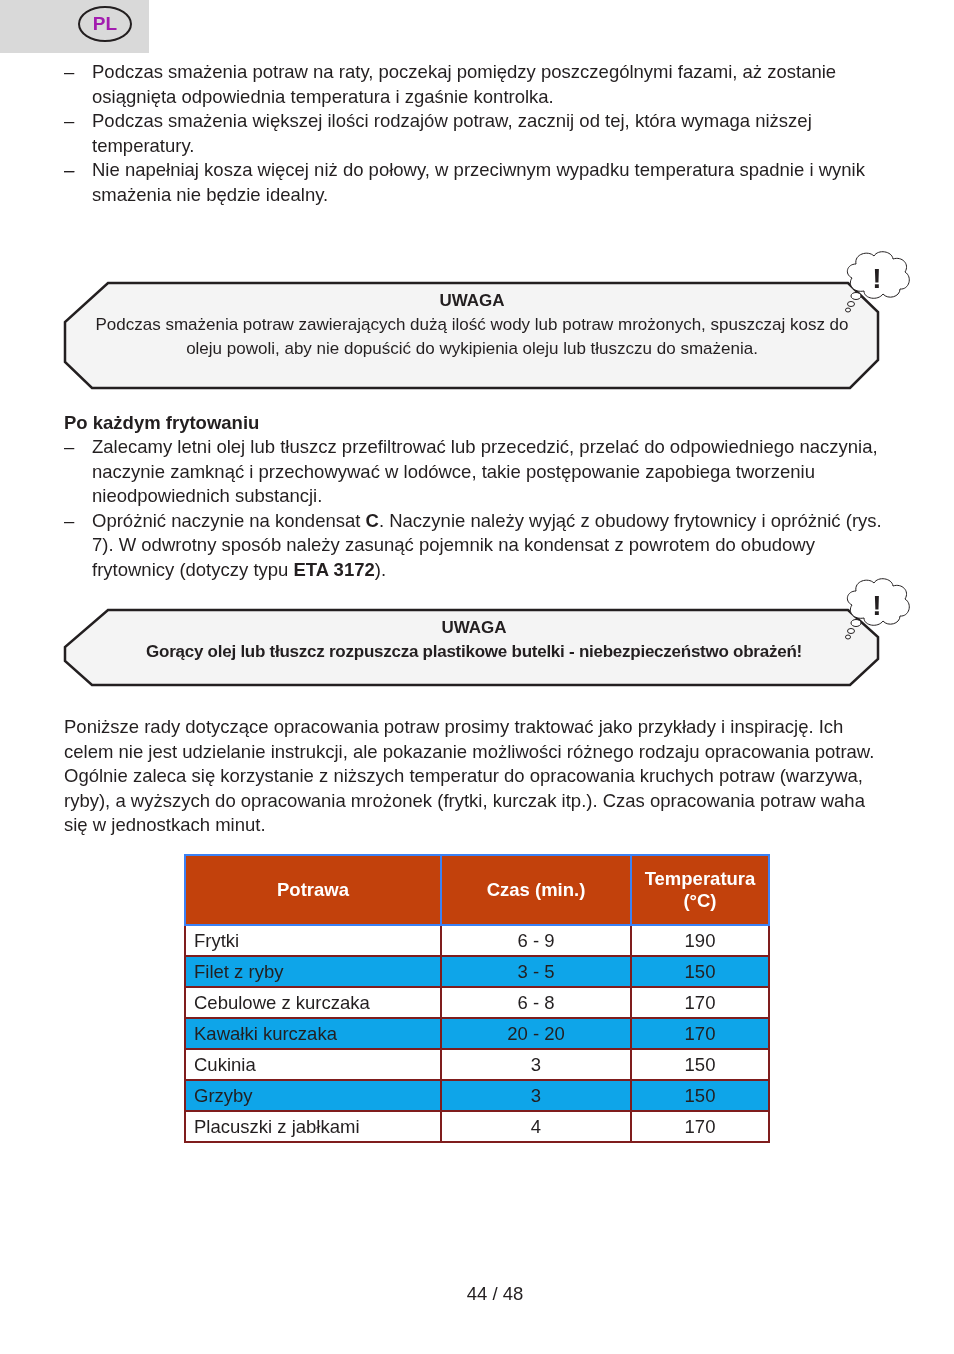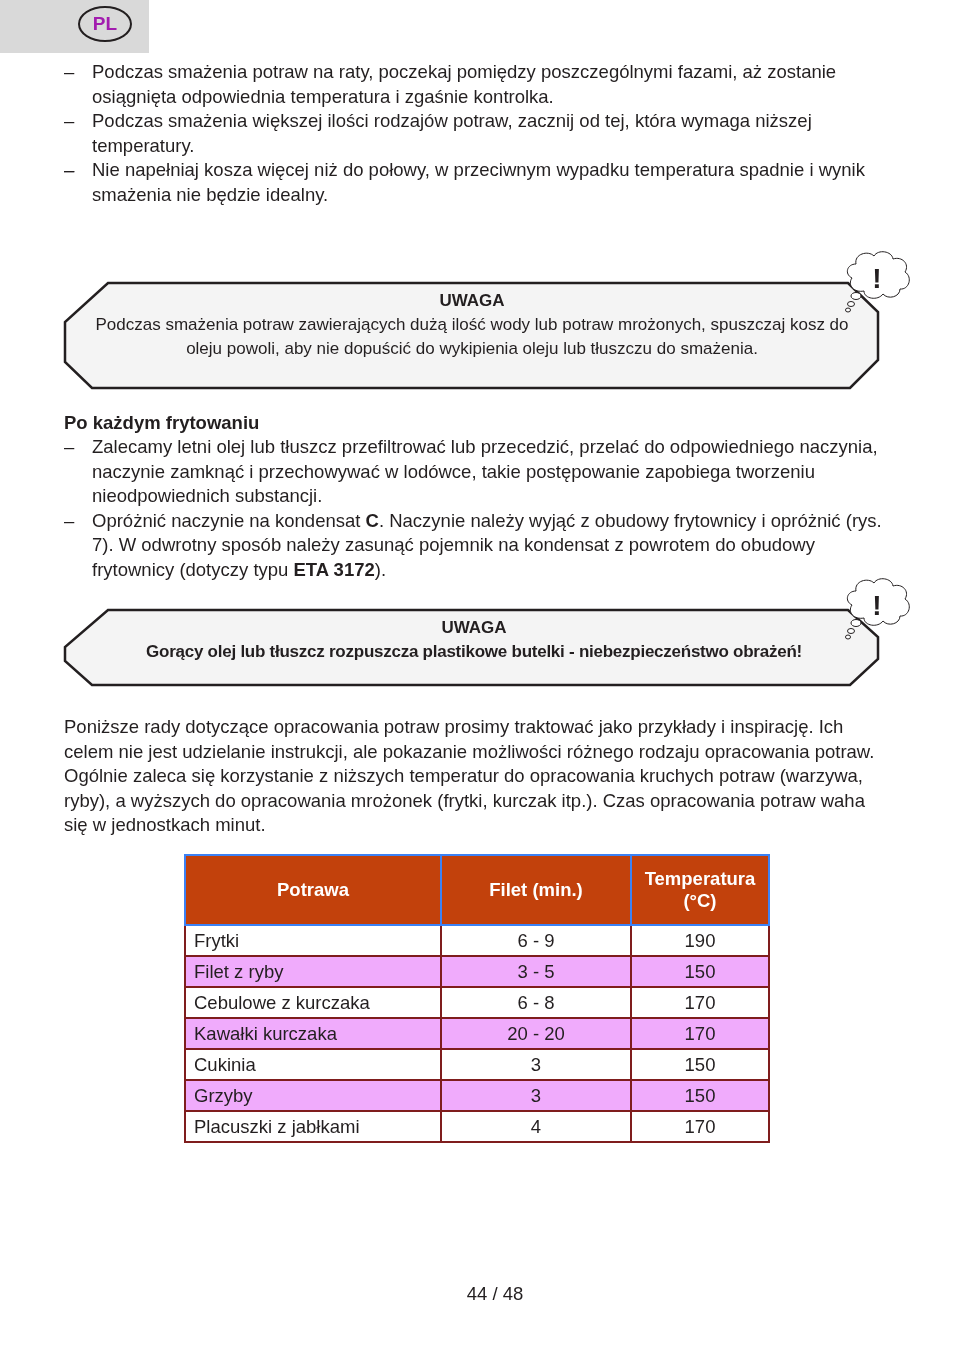--- a/index.html
+++ b/index.html
@@ -48,21 +48,21 @@
     border-collapse: collapse; font-size: 18.5px;
   }
   table.times th {
     background: #c2410c; color: #ffffff; font-weight: bold; height: 33px;
     padding: 12px; border: 2px solid #3b82f6; text-align: center;
   }
   table.times td {
     border: 2px solid #7f1d1d; height: 29px; padding: 0 8px; text-align: center;
   }
   table.times td.name { text-align: left; }
-  table.times tr.alt td { background: #f0abfc; }
+  table.times tr.alt td { background: #0ea5e9; }
   .c-name { width: 230px; }
   .c-time { width: 164px; }
 
   .page-num { position: absolute; left: 0; width: 990px; top: 1283px; text-align: center; font-size: 18.5px; }
 </style>
 </head>
 <body>
 
 <div class="lang-tab">
   <div class="lang-badge">PL</div>
@@ -118,21 +118,21 @@
   </g>
   <text x="39" y="38" text-anchor="middle" font-family="Liberation Sans, sans-serif" font-weight="bold" font-size="28" fill="#231f20">!</text>
 </svg>
 
 <p class="intro text" style="margin:0;">Poniższe rady dotyczące opracowania potraw prosimy traktować jako przykłady i inspirację. Ich celem nie jest udzielanie instrukcji, ale pokazanie możliwości różnego rodzaju opracowania potraw. Ogólnie zaleca się korzystanie z niższych temperatur do opracowania kruchych potraw (warzywa, ryby), a wyższych do opracowania mrożonek (frytki, kurczak itp.). Czas opracowania potraw waha się w jednostkach minut.</p>
 
 <table class="times">
   <thead>
     <tr>
       <th class="c-name">Potrawa</th>
-      <th class="c-time">Filet (min.)</th>
+      <th class="c-time">Czas (min.)</th>
       <th>Temperatura (°C)</th>
     </tr>
   </thead>
   <tbody>
     <tr>
         <td class="name">Frytki</td>
         <td>6 - 9</td>
         <td>190</td>
       </tr>
     <tr class="alt">

